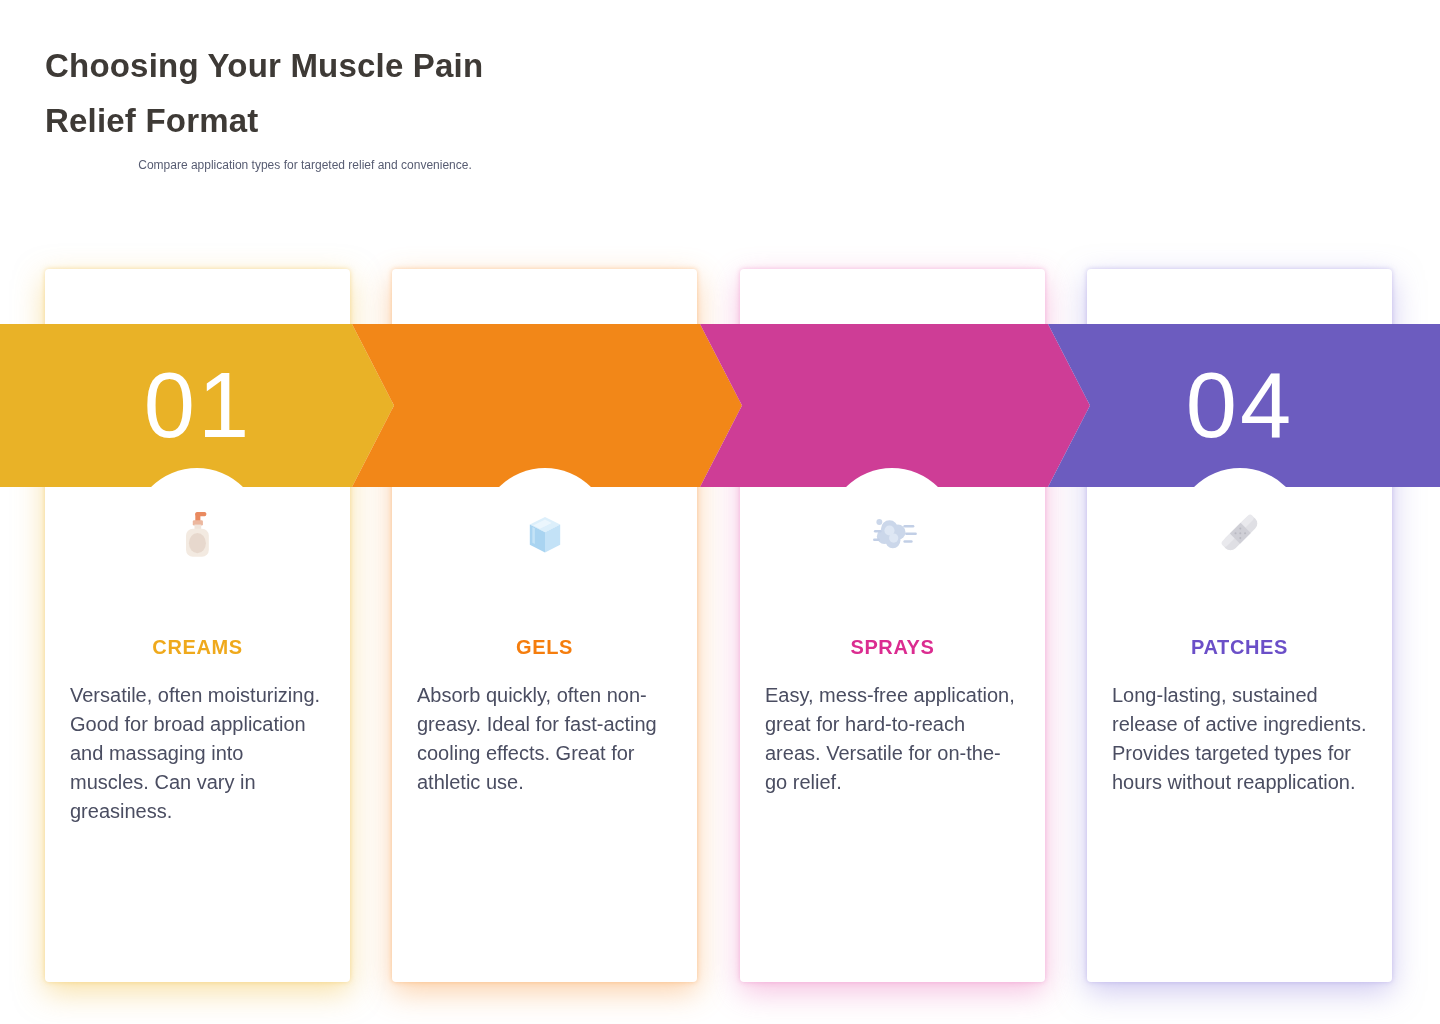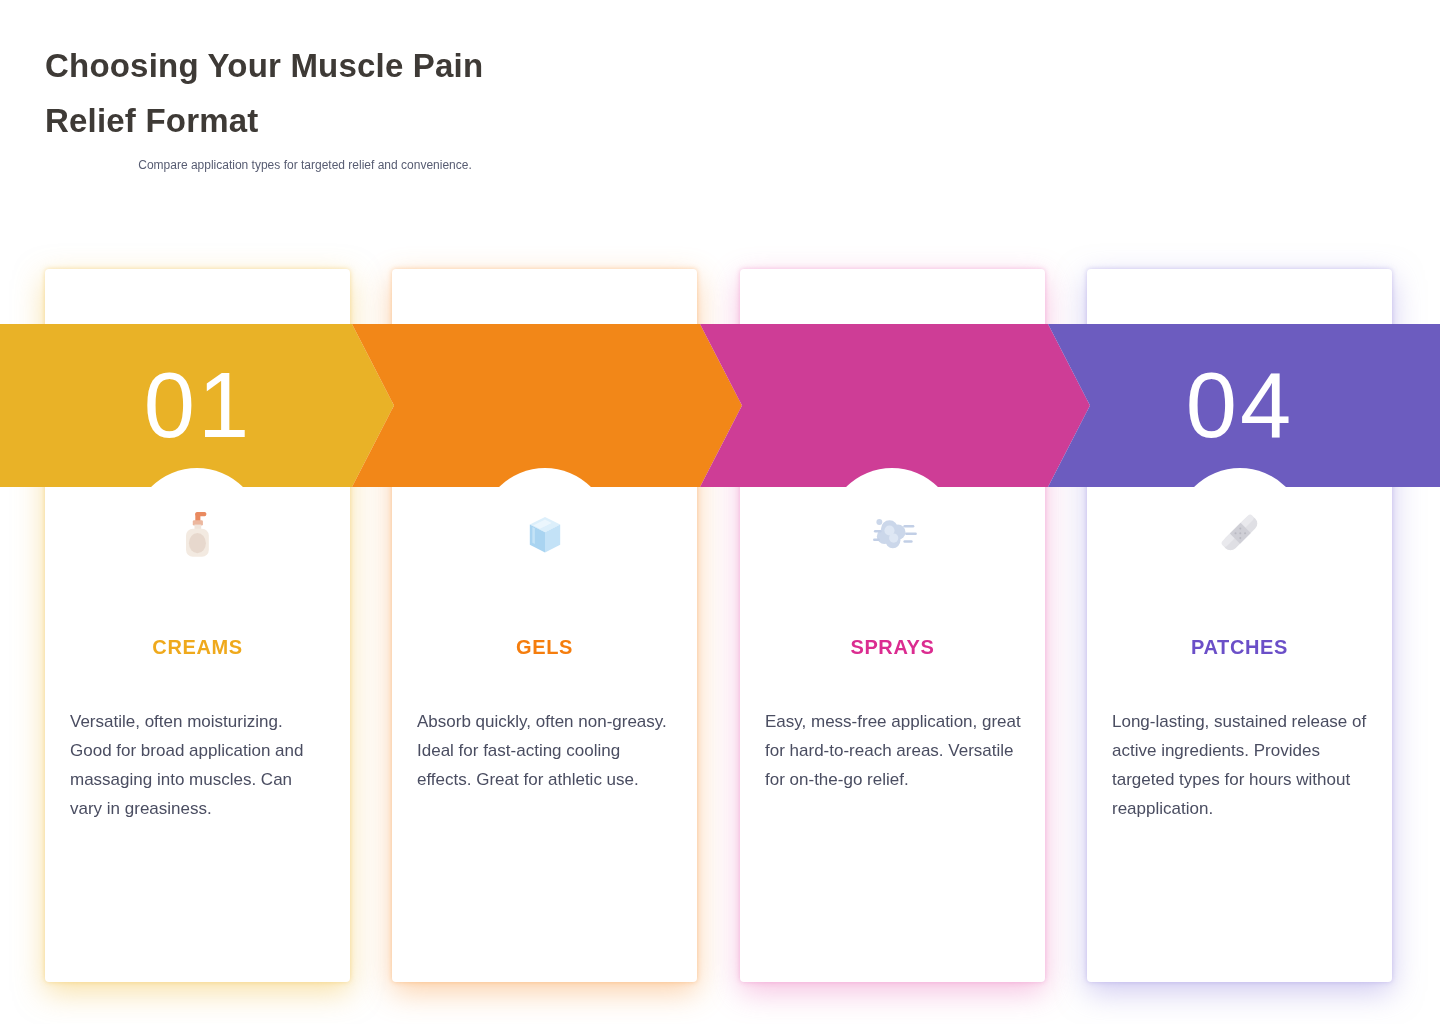--- a/index.html
+++ b/index.html
@@ -52,24 +52,24 @@
     left: 0;
     width: 100%;
     text-align: center;
     font-size: 20px;
     font-weight: 700;
     letter-spacing: 0.6px;
     color: var(--label-color);
   }
   .card-desc {
     position: absolute;
-    top: 438px;
+    top: 412px;
     left: 25px;
     right: 24px;
-    font-size: 17px;
+    font-size: 20px;
     line-height: 29px;
     color: #4A4D61;
     text-align: left;
   }
 
   
   .band { position: absolute; left: 0; top: 324px; width: 1440px; height: 163px; }
   .seg { position: absolute; top: 0; height: 100%; background: var(--accent); }
   .seg-1 { left: 0;      width: 394px; clip-path: polygon(0 0, 352px 0, 100% 50%, 352px 100%, 0 100%); }
   .seg-2 { left: 352px;  width: 390px; clip-path: polygon(0 0, 348px 0, 100% 50%, 348px 100%, 0 100%, 42px 50%); }

